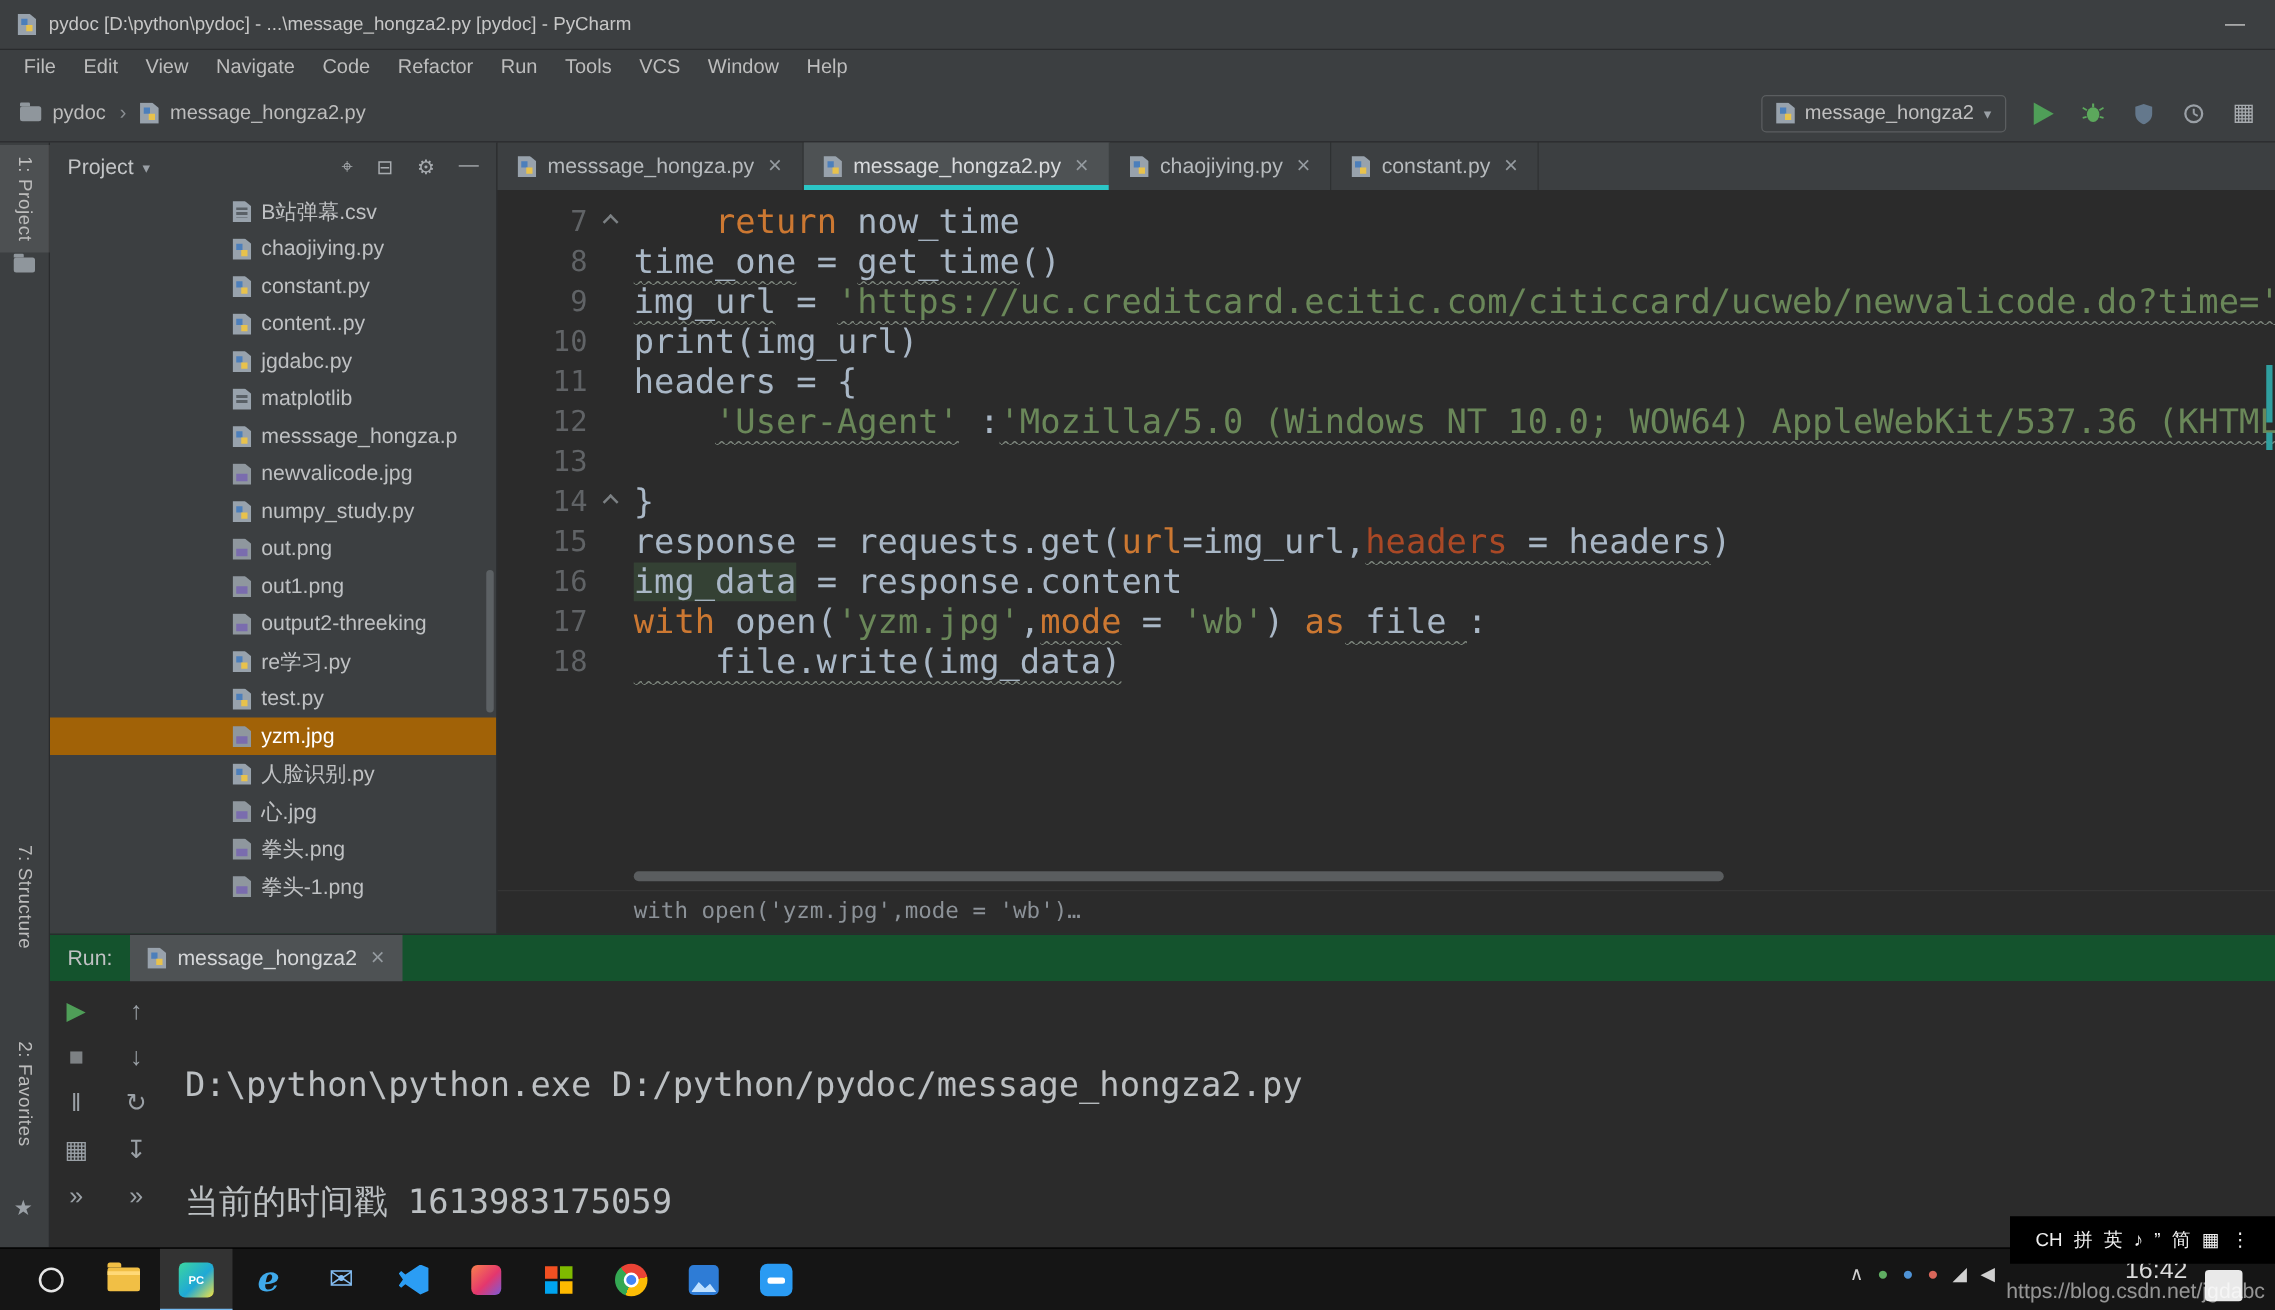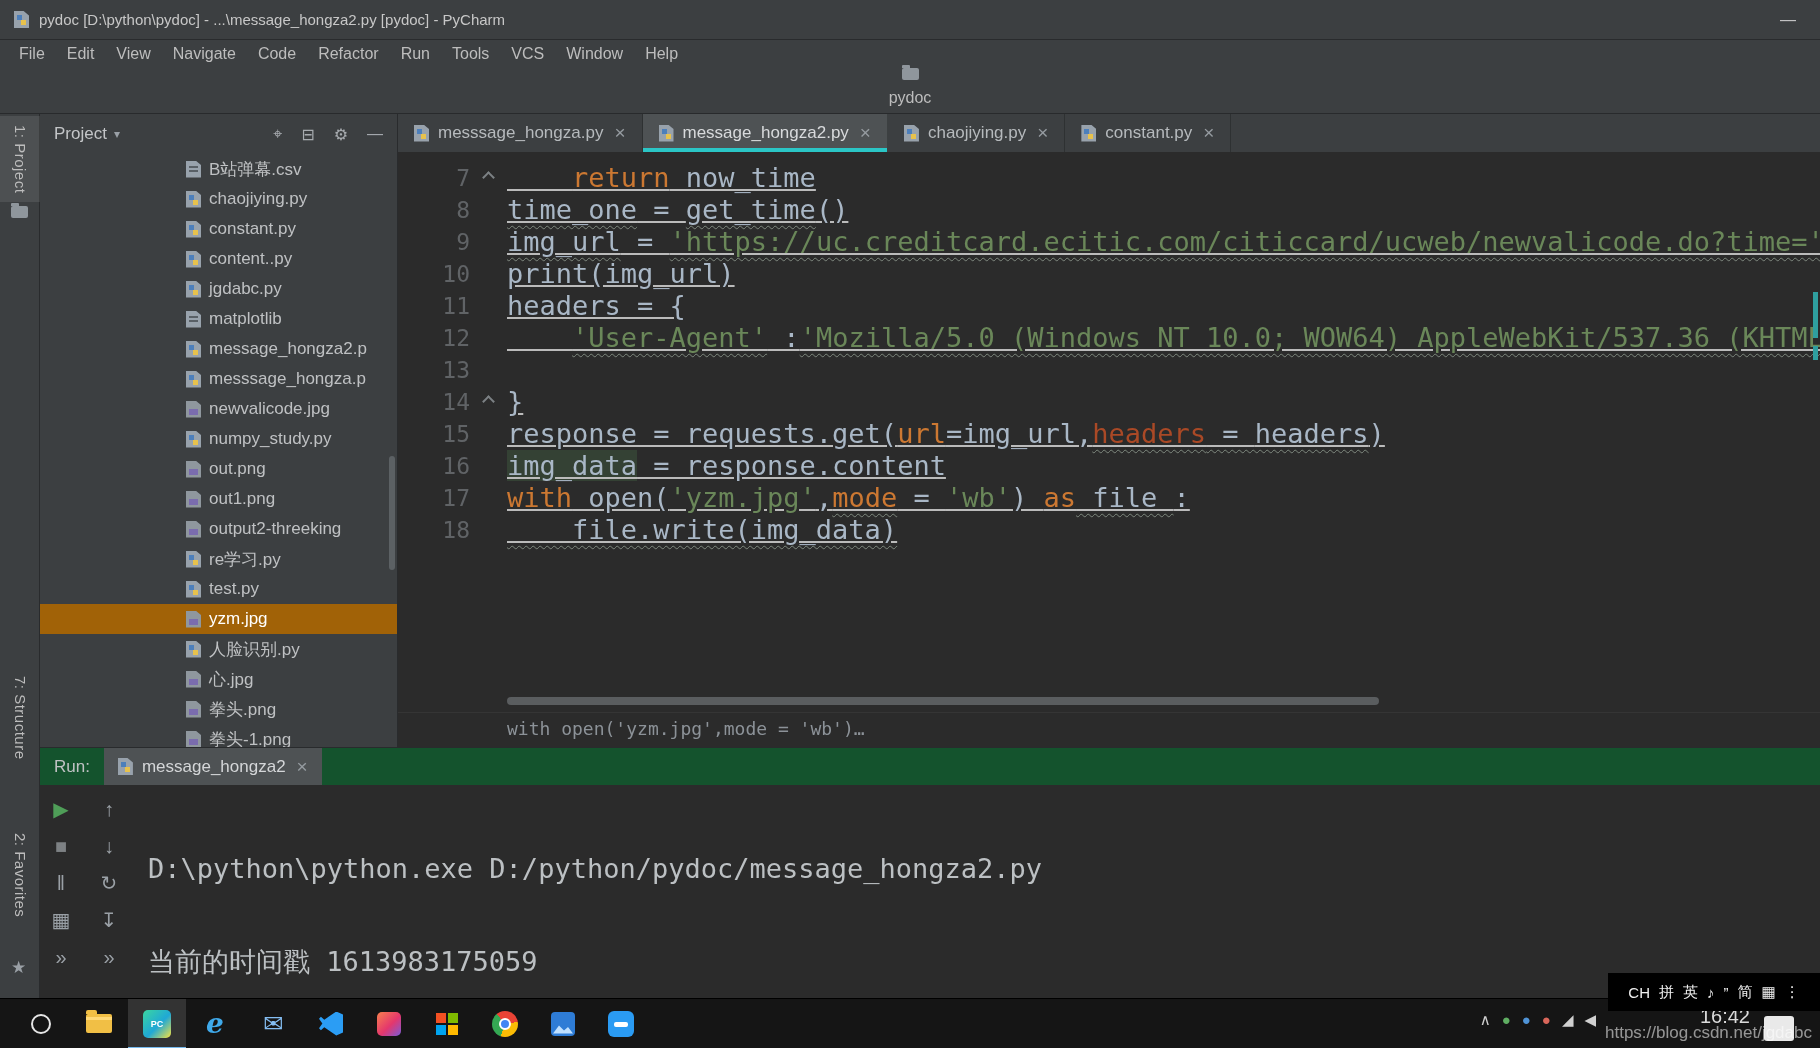--- a/index.html
+++ b/index.html
@@ -14,21 +14,21 @@
   .min-btn{margin-left:auto;width:36px;text-align:center;font-size:16px;}
 
   
   .menubar{position:absolute;left:0;top:40px;width:100%;height:28px;background:#3c3f41;
            display:flex;align-items:center;padding:0 8px;font-size:16px;color:#bdbdbd;}
   .menu-item{padding:2px 11px;}
 
   
   .toolbar{position:absolute;left:0;top:68px;width:100%;height:46px;background:#3c3f41;
            border-bottom:1px solid #282a2c;display:flex;align-items:center;padding:0 16px;
-           gap:9px;font-size:16px;color:#bdbdbd;flex-direction:column;}
+           gap:9px;font-size:16px;color:#bdbdbd;}
   .folder-icon{display:inline-block;width:17px;height:12px;background:#8f969c;border-radius:2px;position:relative;flex:none;}
   .folder-icon::before{content:'';position:absolute;top:-3px;left:0;width:8px;height:3px;background:#8f969c;border-radius:1px 1px 0 0;}
   .crumb-sep{color:#8a8e92;padding:0 2px;}
   .tb-right{margin-left:auto;display:flex;align-items:center;gap:22px;}
   .run-pill{display:flex;align-items:center;gap:8px;border:1px solid #5b5e60;border-radius:4px;
             height:30px;padding:0 11px;color:#c0c0c0;}
   .caret{font-size:12px;color:#9aa0a6;}
   .play-tri{width:0;height:0;border-left:16px solid #4f9e58;border-top:9px solid transparent;border-bottom:9px solid transparent;}
   .tb-ico{display:inline-flex;align-items:center;}
   .grid-glyph::after{content:'▦';font-size:19px;color:#a7abaf;}
@@ -74,21 +74,21 @@
        border-right:1px solid rgba(0,0,0,.22);}
   .tab.active{background:#4e5254;color:#d8dadc;box-shadow:inset 0 -4px 0 #2bc6c6;}
   .tab-close{color:#959ba0;font-size:19px;margin-left:2px;}
   .ebody{position:absolute;left:0;top:38px;right:0;bottom:0;overflow:hidden;}
   .lines{position:absolute;left:0;top:10px;right:0;}
   .line{display:flex;height:32px;}
   .ln{width:72px;flex:none;text-align:right;color:#606366;font:23px/32px "DejaVu Sans Mono",monospace;}
   .fold{width:37px;flex:none;display:flex;justify-content:center;}
   .chev{width:9px;height:9px;border-left:2px solid #7c8184;border-top:2px solid #7c8184;
         transform:rotate(45deg);margin-top:11px;}
-  .ltext{white-space:pre;font:27px/32px "DejaVu Sans Mono",monospace;text-decoration:underline;}
+  .ltext{white-space:pre;font:27px/32px "DejaVu Sans Mono",monospace;}
   .tk-p{color:#a9b7c6}.tk-k{color:#cc7832}.tk-s{color:#6a8759}.tk-a{color:#aa4926}
   .wavy{text-decoration-line:underline;text-decoration-style:wavy;
         text-decoration-color:rgba(150,162,150,.75);text-decoration-thickness:1px;text-underline-offset:6px;}
   .hl{background:#344134;}
   .hscroll{position:absolute;left:109px;top:545px;width:872px;height:8px;background:#5a5d5f;border-radius:4px;}
   .ctxline{position:absolute;left:0;right:0;top:560px;height:33px;display:flex;align-items:center;
            padding-left:109px;font:18px/32px "DejaVu Sans Mono",monospace;color:#8c9298;
            border-top:1px solid rgba(255,255,255,.05);}
   .mark{position:absolute;right:2px;width:5px;background:#2f9f9f;}
   .m1{top:140px;height:46px;}
@@ -258,24 +258,20 @@
         <div class="tree-row">
           <span class="fico python-file-icon"></span>
           <span class="tree-label">jgdabc.py</span>
         </div>
         <div class="tree-row">
           <span class="fico text-file-icon"></span>
           <span class="tree-label">matplotlib</span>
         </div>
         <div class="tree-row">
           <span class="fico python-file-icon"></span>
-          <span class="tree-label">message_hongza2.p</span>
-        </div>
-        <div class="tree-row">
-          <span class="fico python-file-icon"></span>
           <span class="tree-label">messsage_hongza.p</span>
         </div>
         <div class="tree-row">
           <span class="fico image-file-icon"></span>
           <span class="tree-label">newvalicode.jpg</span>
         </div>
         <div class="tree-row">
           <span class="fico python-file-icon"></span>
           <span class="tree-label">numpy_study.py</span>
         </div>

